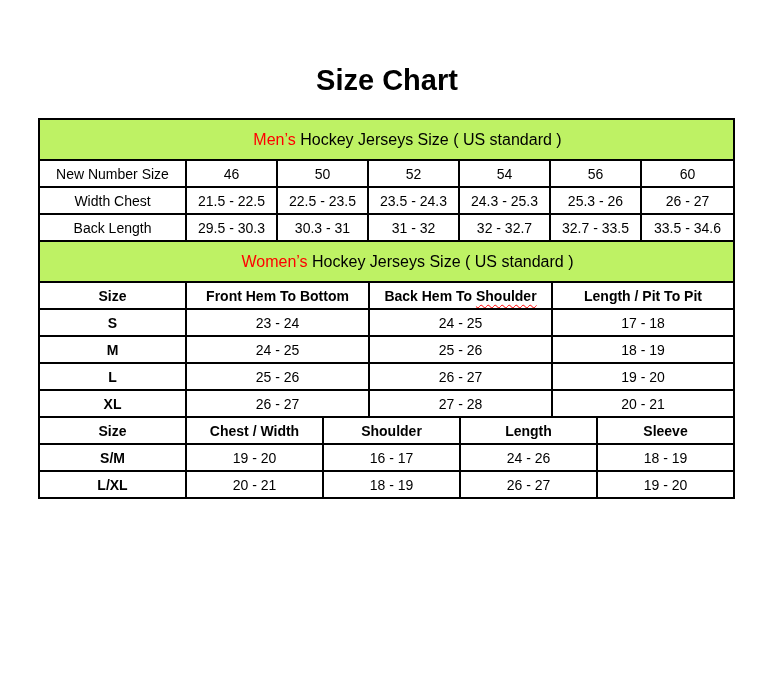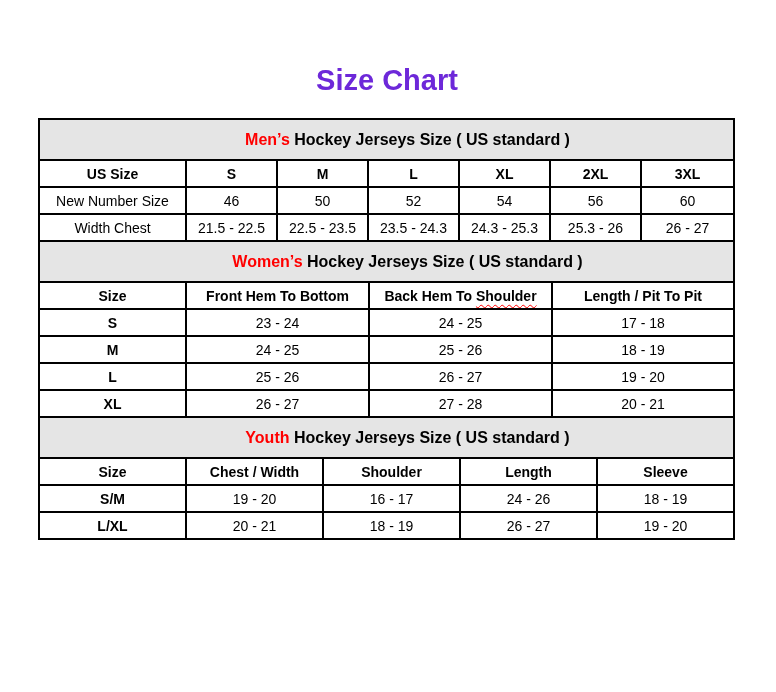--- a/index.html
+++ b/index.html
@@ -15,21 +15,21 @@
   .page {
     width: 776px;
     height: 692px;
     position: relative;
   }
   h1.title {
     margin: 64px 2px 0 0;
     text-align: center;
     font-size: 29px;
     font-weight: bold;
-    color: #6d28d9;
+    color: #000000;
     letter-spacing: 0px;
   }
   .tables-wrap {
     margin: 21px 0 0 38px;
     width: 697px;
   }
   table.size-table {
     border-collapse: collapse;
     table-layout: fixed;
     width: 697px;
@@ -40,23 +40,23 @@
   table.size-table td, table.size-table th {
     border: 2px solid #000000;
     text-align: center;
     vertical-align: middle;
     padding: 0 2px;
     overflow: hidden;
     white-space: nowrap;
   }
   tr.band td {
     height: 39px;
-    background: #e5e5e5;
+    background: #bef264;
     font-size: 16px;
-    font-weight: bold;
+    font-weight: normal;
     padding-left: 44px;
   }
   tr.band .highlight { color: #FF0000; }
   tr.head th {
     height: 25px;
     font-size: 14px;
     font-weight: bold;
   }
   tr.data td {
     height: 25px;
@@ -93,46 +93,46 @@
           <col style="width:91px">
           <col>
       </colgroup>
       <tbody>
           <tr class="band">
         <td colspan="7">
           <span class="highlight">Men’s</span>
           <span>Hockey Jerseys Size ( US standard )</span>
         </td>
       </tr>
-      <tr class="head">
-        <th>US Size</th>
-        <th>S</th>
-        <th>M</th>
-        <th>L</th>
-        <th>XL</th>
-        <th>2XL</th>
-        <th>3XL</th>
-      </tr>
       <tr class="data">
         <td>New Number Size</td>
         <td>46</td>
         <td>50</td>
         <td>52</td>
         <td>54</td>
         <td>56</td>
         <td>60</td>
       </tr>
       <tr class="data">
         <td>Width Chest</td>
         <td>21.5 - 22.5</td>
         <td>22.5 - 23.5</td>
         <td>23.5 - 24.3</td>
         <td>24.3 - 25.3</td>
         <td>25.3 - 26</td>
         <td>26 - 27</td>
+      </tr>
+      <tr class="data">
+        <td>Back Length</td>
+        <td>29.5 - 30.3</td>
+        <td>30.3 - 31</td>
+        <td>31 - 32</td>
+        <td>32 - 32.7</td>
+        <td>32.7 - 33.5</td>
+        <td>33.5 - 34.6</td>
       </tr>
     </tbody>
       </table>
 
     <table class="size-table">
       <colgroup>
         <col style="width:147px">
           <col style="width:183px">
           <col style="width:183px">
           <col>
@@ -179,26 +179,20 @@
 
     <table class="size-table">
       <colgroup>
         <col style="width:147px">
           <col style="width:137px">
           <col style="width:137px">
           <col style="width:137px">
           <col>
       </colgroup>
       <tbody>
-          <tr class="band">
-        <td colspan="5">
-          <span class="highlight">Youth</span>
-          <span>Hockey Jerseys Size ( US standard )</span>
-        </td>
-      </tr>
       <tr class="head">
         <th>Size</th>
         <th>Chest / Width</th>
         <th>Shoulder</th>
         <th>Length</th>
         <th>Sleeve</th>
       </tr>
       <tr class="data">
         <td class="row-label-strong">S/M</td>
         <td>19 - 20</td>

